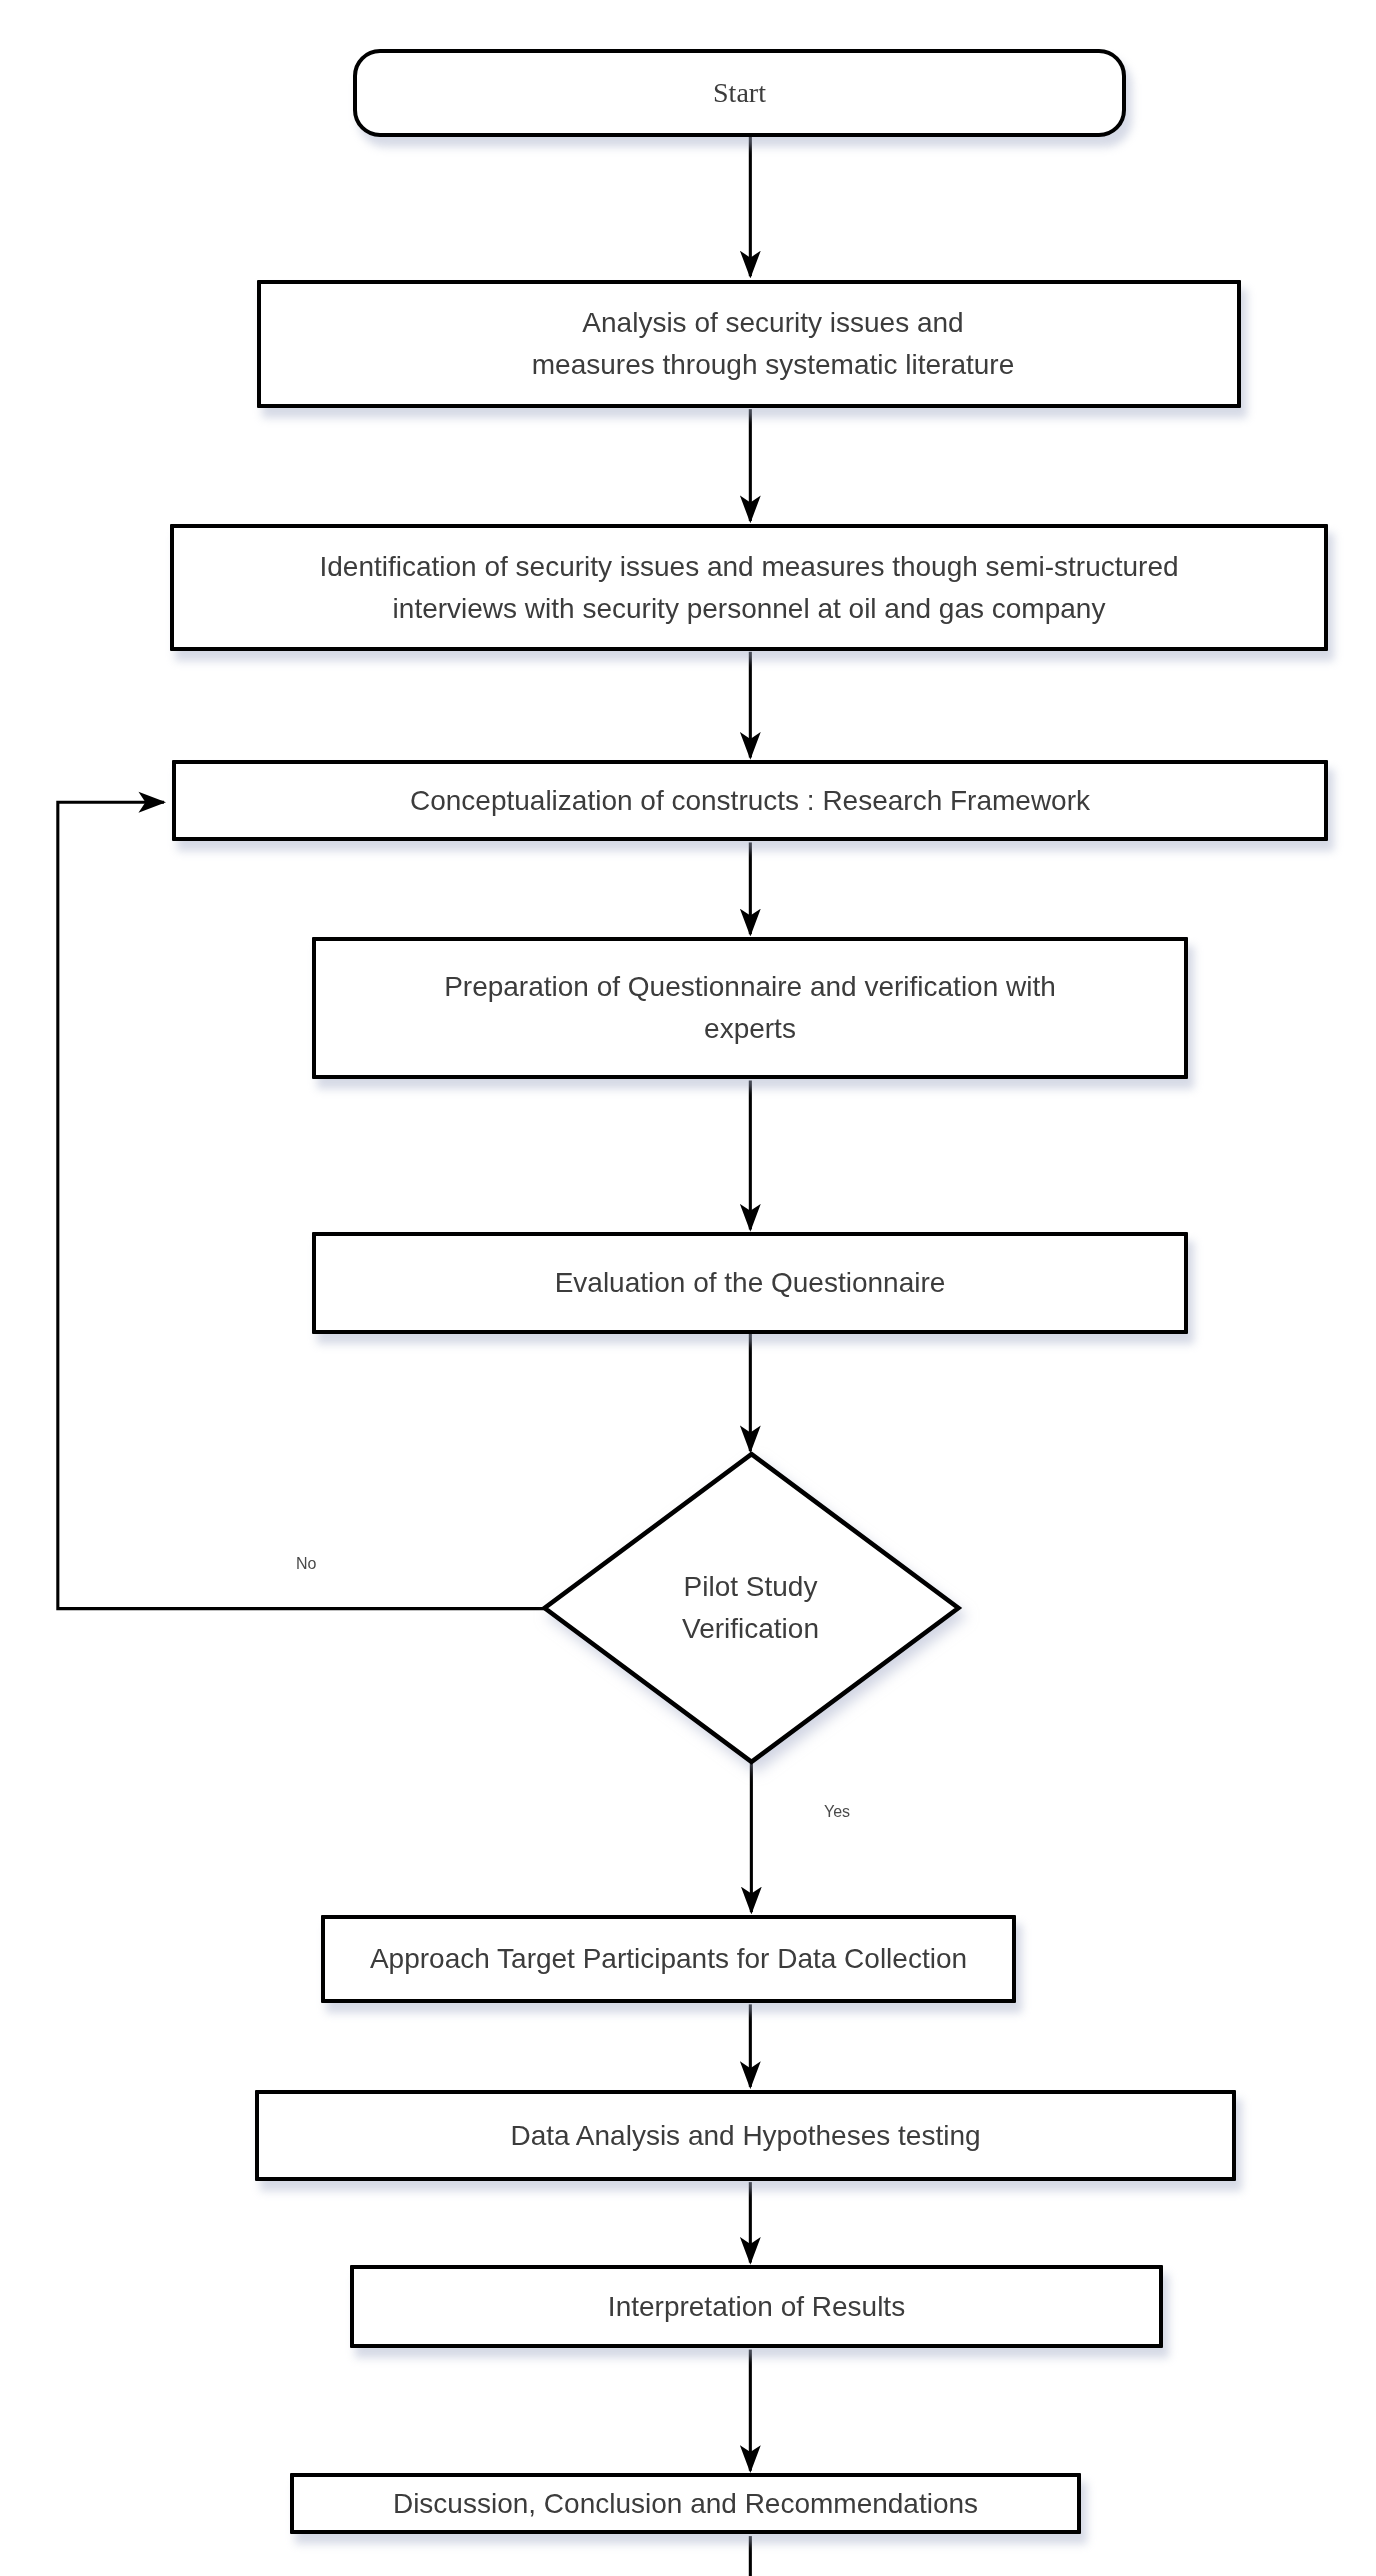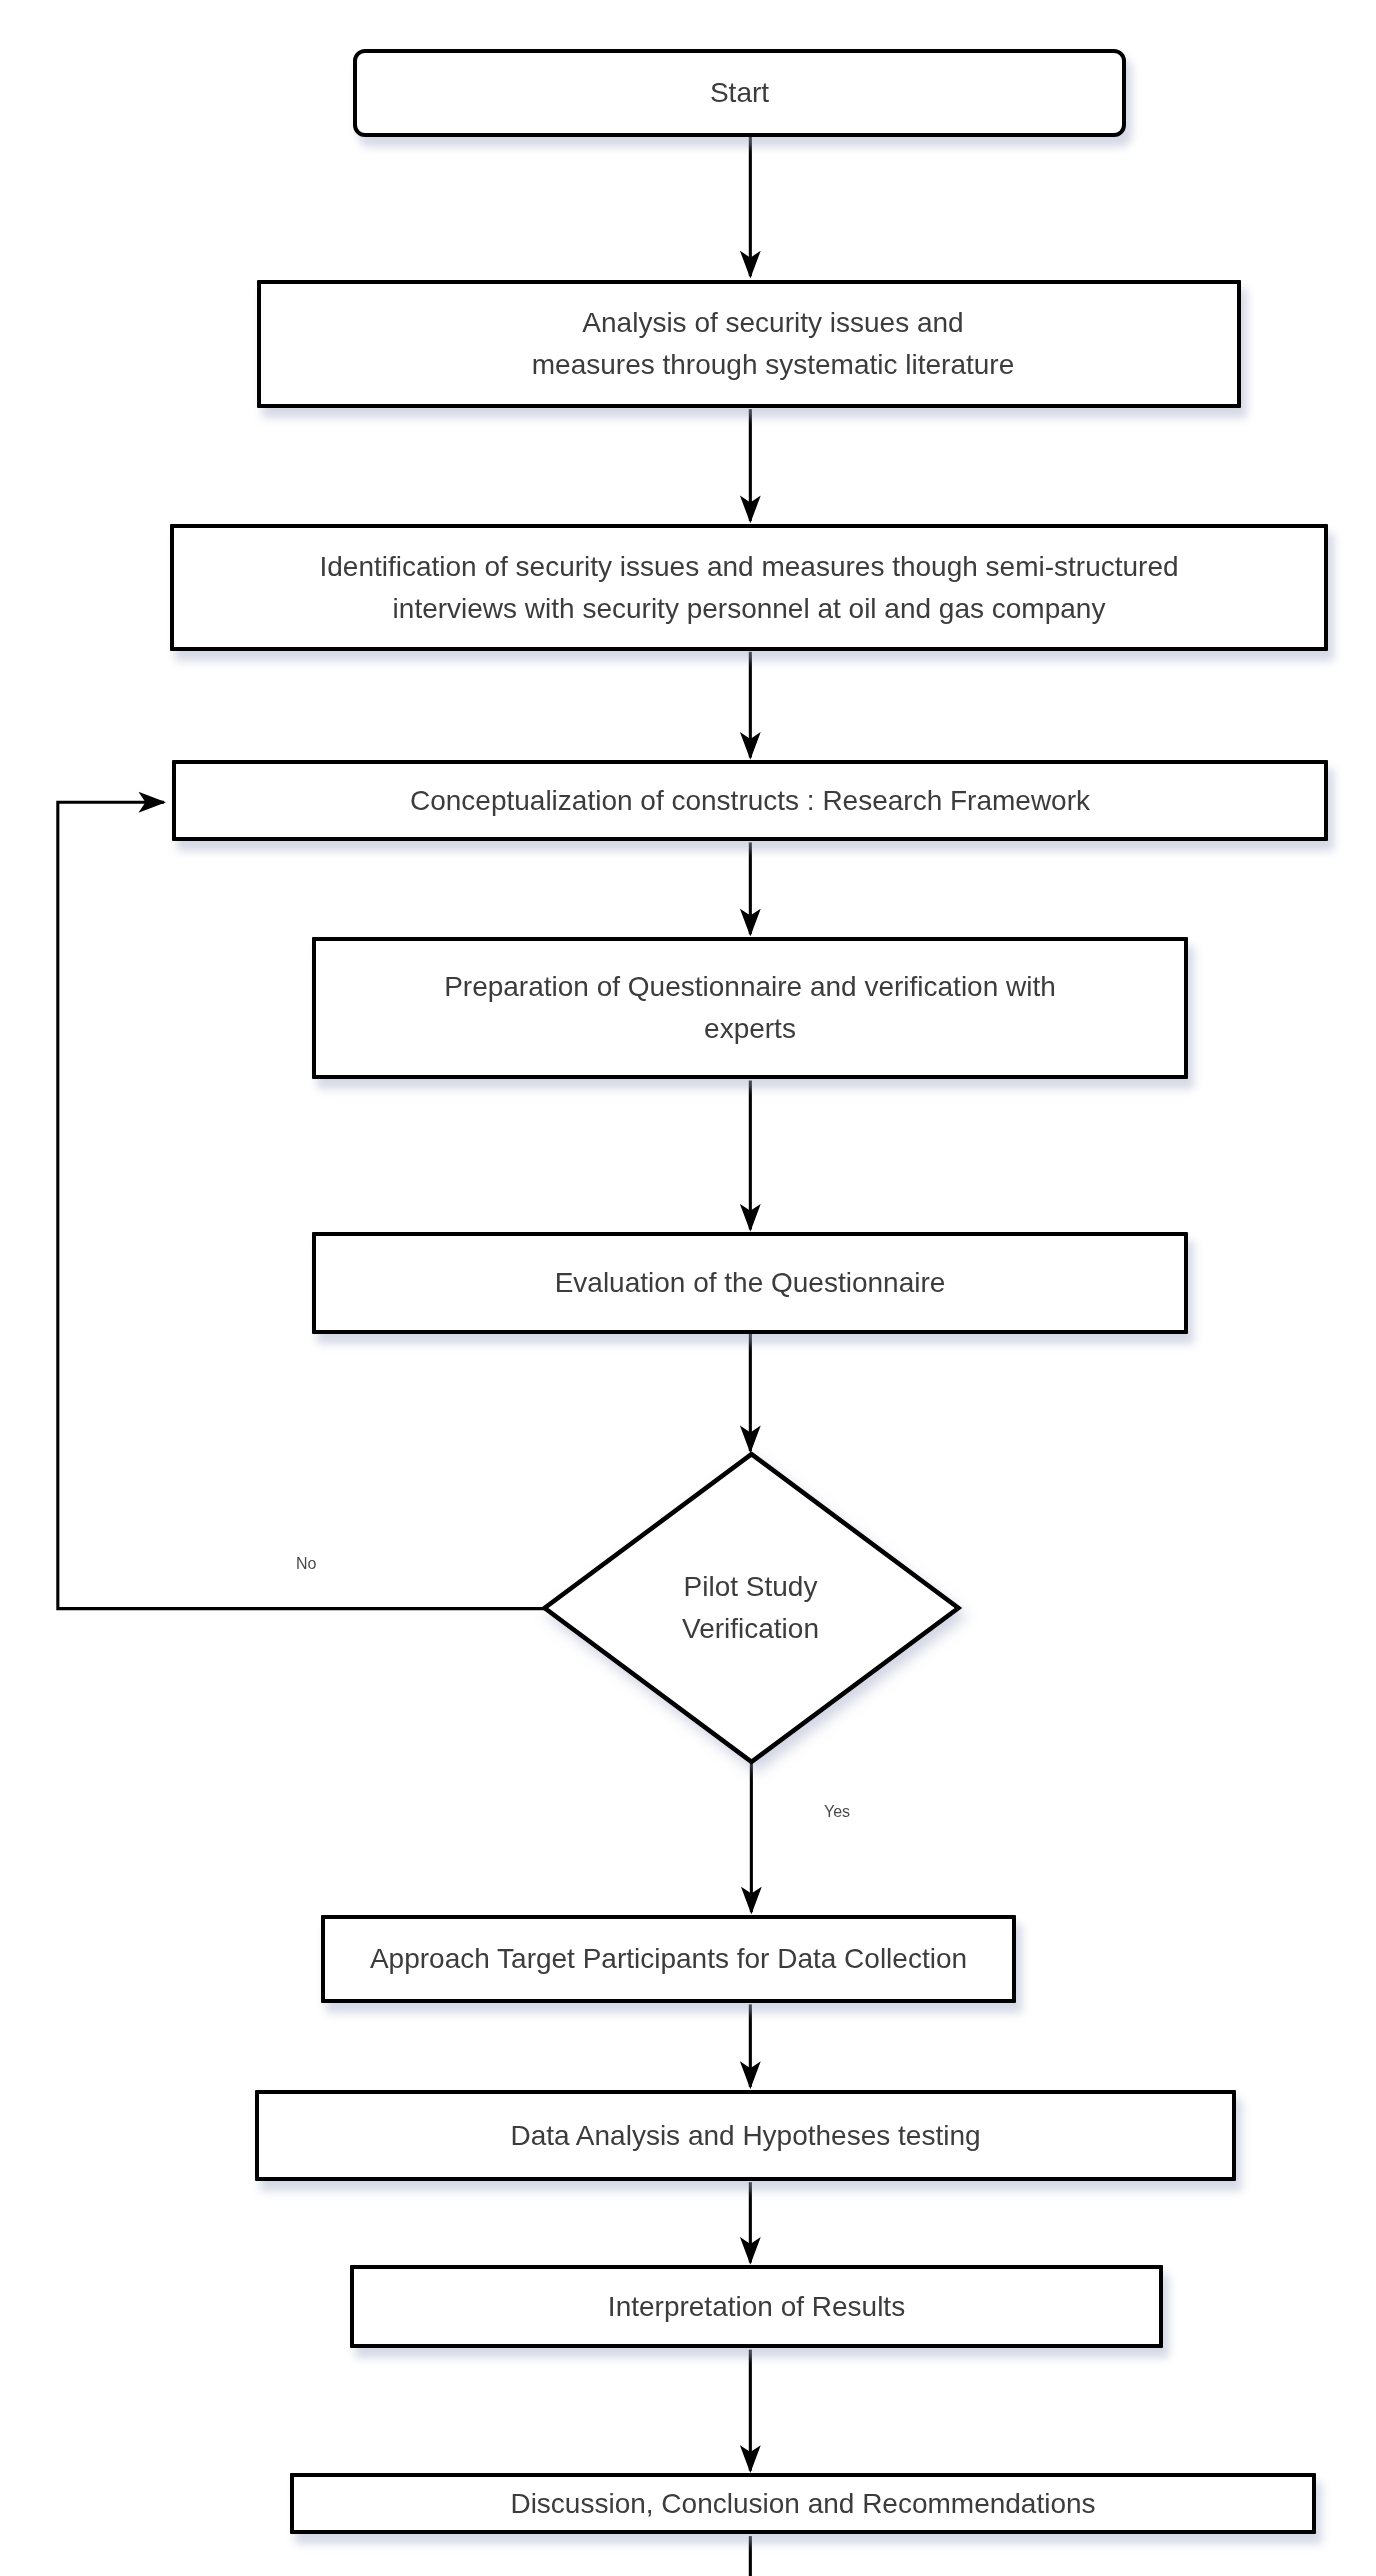--- a/index.html
+++ b/index.html
@@ -8,21 +8,21 @@
     font-family:"Liberation Sans",sans-serif;color:#3c3c3c;overflow:hidden;
   }
   svg.connectors{position:absolute;left:0;top:0;z-index:1;}
   .node{
     position:absolute;box-sizing:border-box;background:#ffffff;
     border:4.6px solid #000000;display:flex;align-items:center;justify-content:center;
     text-align:center;z-index:2;
     box-shadow:5.2px 9.3px 8.2px rgba(164,172,200,0.45);
   }
   .process{border-radius:1px;}
-  .terminator{border-radius:12px;}
+  .terminator{border-radius:27px;font-family:Liberation Serif, serif;}
   .node-label{
     white-space:pre-line;font-size:28px;line-height:1.5;color:#3c3c3c;
     padding:0 10.3px;
   }
   .decision-svg{position:absolute;z-index:2;filter:drop-shadow(5.2px 8.2px 6.2px rgba(164,172,200,0.5));}
   .decision-label{
     position:absolute;z-index:3;display:flex;align-items:center;justify-content:center;
     text-align:center;background:transparent;
   }
   .edge-label{position:absolute;z-index:3;font-size:16px;color:#4a4a4a;}
@@ -98,18 +98,18 @@
   </div>
 
   <div class="node process" style="left:255px;top:2090px;width:981px;height:91px;">
     <span class="node-label">Data Analysis and Hypotheses testing</span>
   </div>
 
   <div class="node process" style="left:350px;top:2265px;width:813px;height:83px;">
     <span class="node-label">Interpretation of Results</span>
   </div>
 
-  <div class="node process" style="left:290px;top:2473px;width:1026px;height:61px;">
+  <div class="node process" style="left:290px;top:2473px;width:791px;height:61px;">
     <span class="node-label">Discussion, Conclusion and Recommendations</span>
   </div>
 
 </div>
 
 
 </body></html>

